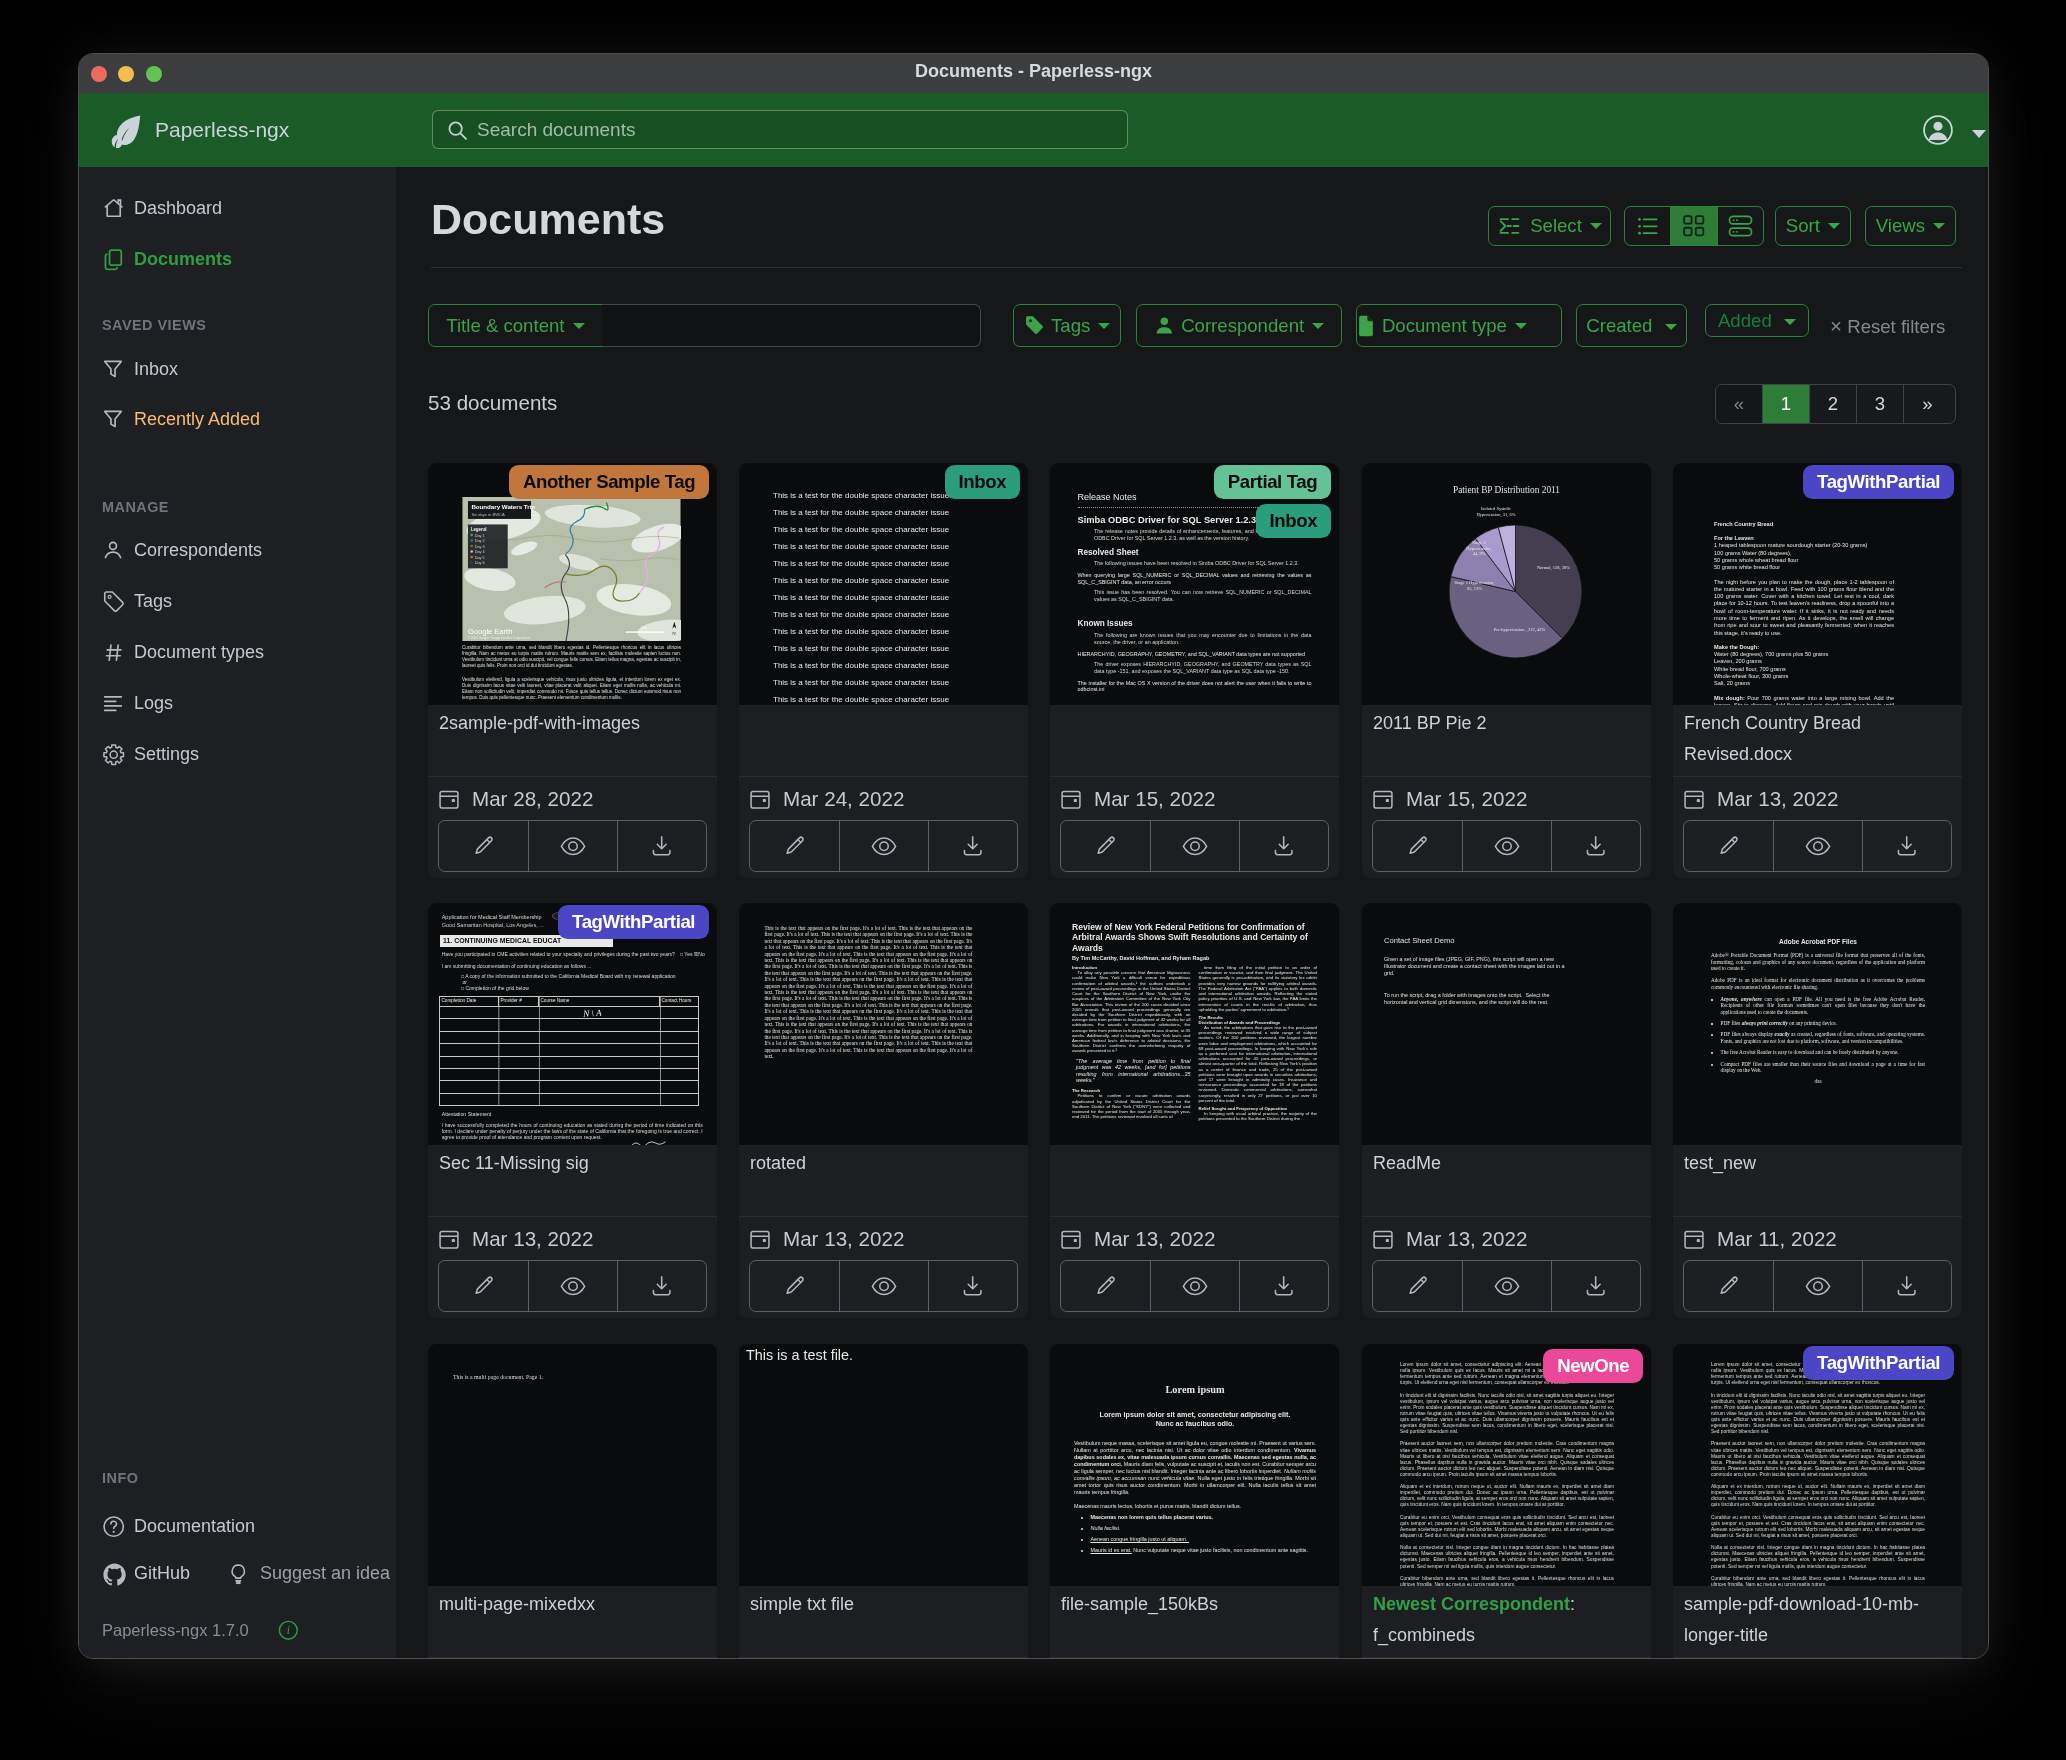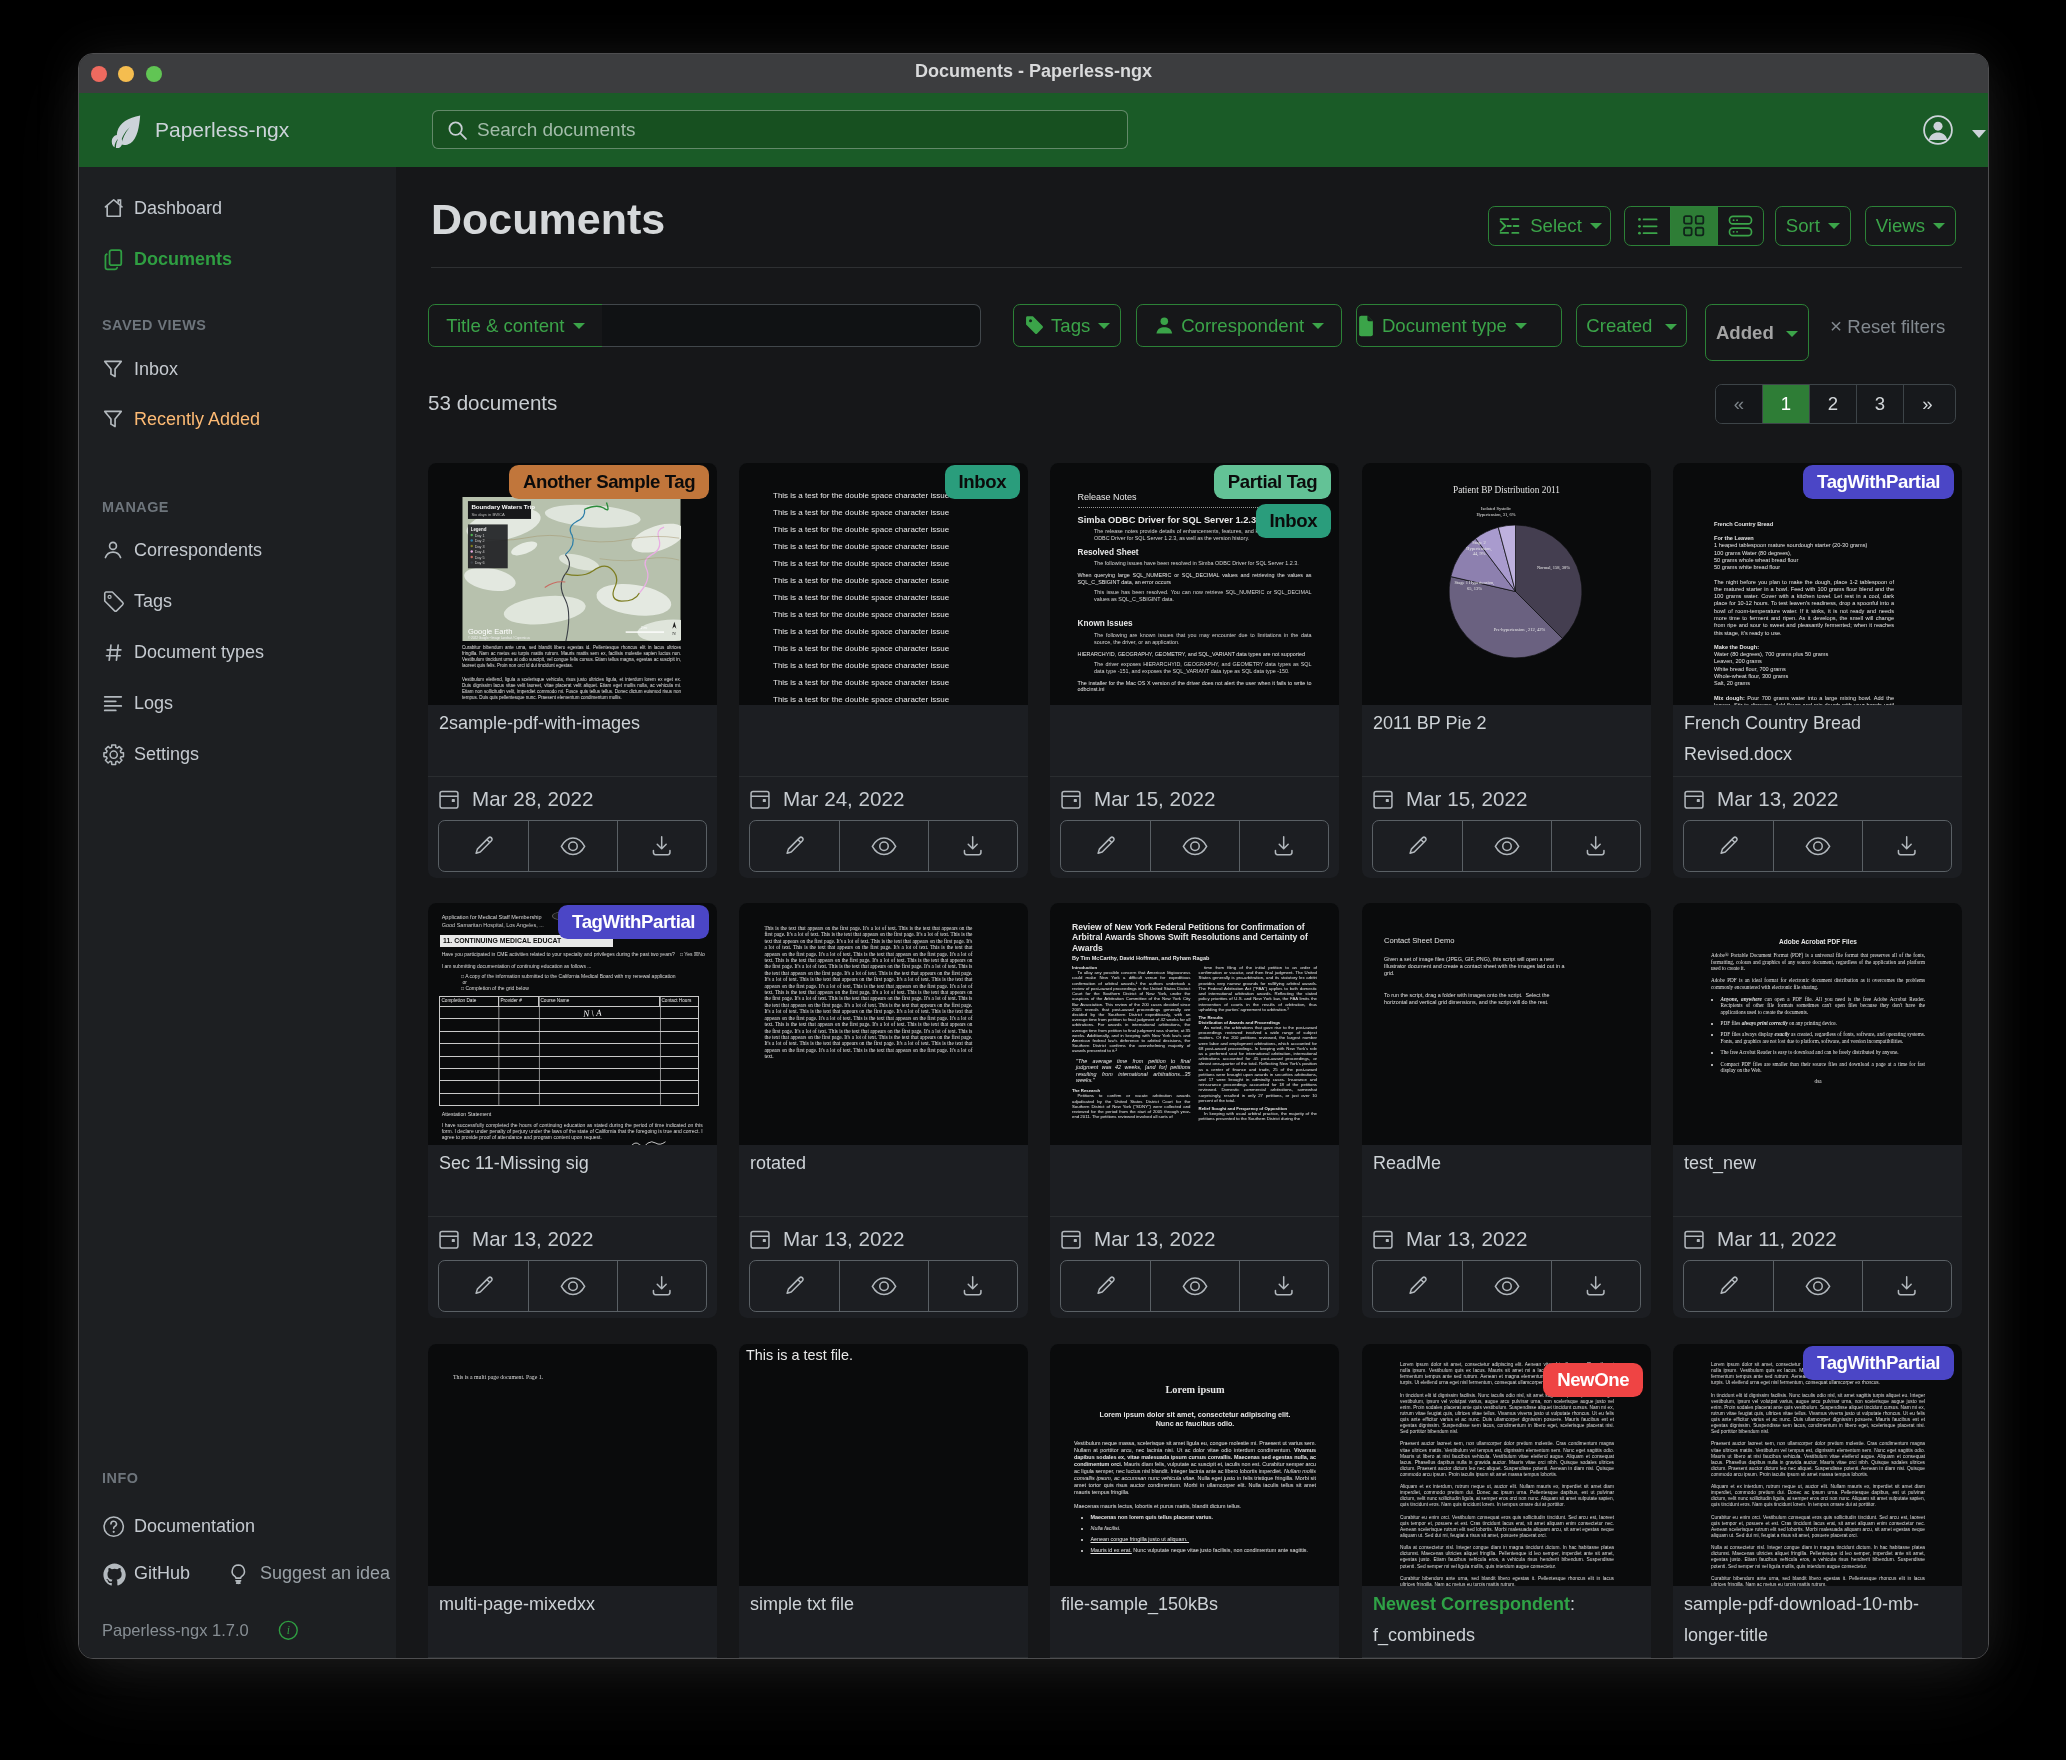--- a/index.html
+++ b/index.html
@@ -208,21 +208,21 @@
           <path fill="#3ba449" d="M3 4 a3 3 0 0 1 3-3 H15 L23 9 V28 a3 3 0 0 1 -3 3 H6 a3 3 0 0 1 -3-3 Z"></path>
           <path fill="#12251a" d="M15 1 L23 9 H17 a2 2 0 0 1 -2-2 Z"></path>
         </svg>
         <span style="margin-left:6.9px">Document type</span>
         <span style="display:inline-block;width:0;height:0;border-left:6.2px solid transparent;border-right:6.2px solid transparent;border-top:6.9px solid #3ba449;vertical-align:middle;margin-left:8.2px"></span>
       </div>
       <div style="position:absolute;left:1180px;top:137px;width:111px;height:43px;border:1.7px solid #2c8237;border-radius:6.9px;background:transparent;display:flex;align-items:center;justify-content:center;font-size:18.6px;color:#3ba449;font-weight:500">
         <span>Created</span>
         <span style="margin-left:4.1px"><span style="display:inline-block;width:0;height:0;border-left:6.2px solid transparent;border-right:6.2px solid transparent;border-top:6.9px solid #3ba449;vertical-align:middle;margin-left:8.2px"></span></span>
       </div>
-      <div style="position:absolute;left:1309px;top:137px;width:104px;height:57px;border:1.7px solid #2c8237;border-radius:6.9px;background:transparent;display:flex;align-items:center;justify-content:center;font-size:18.6px;color:#a3a3a3;font-weight:700">
+      <div style="position:absolute;left:1309px;top:137px;width:104px;height:33px;border:1.7px solid #2c8237;border-radius:6.9px;background:transparent;display:flex;align-items:center;justify-content:center;font-size:18.6px;color:#15803d;font-weight:400">
         <span>Added</span>
         <span style="margin-left:4.1px"><span style="display:inline-block;width:0;height:0;border-left:6.2px solid transparent;border-right:6.2px solid transparent;border-top:6.9px solid #3ba449;vertical-align:middle;margin-left:8.2px"></span></span>
       </div>
       <div style="position:absolute;left:1434px;top:137px;height:43px;line-height:43px;font-size:18.6px;color:#82898f"><span style="font-size:20.6px">×</span> Reset filters</div>
   <div style="position:absolute;left:32px;top:221px;height:30px;line-height:30px;font-size:20.6px;color:#c9ced2">53 documents</div>
   <div style="position:absolute;left:1319px;top:217px;width:241px;height:40px;display:flex;border:1.4px solid #3d4448;border-radius:6.9px;overflow:hidden;background:#17191c">
 <div class="pg" style="color:#7c8388;background:#141619">«</div>
 <div class="pg" style="background:#2e7d36;color:#fff">1</div>
 <div class="pg" style="color:#d2d6d9">2</div>
 <div class="pg" style="color:#d2d6d9">3</div>
@@ -777,21 +777,21 @@
           <div style="position:absolute;left:38px;top:18px;width:214px">
             <p class="lp">Lorem ipsum dolor sit amet, consectetur adipiscing elit. Aenean vitae fringilla nunc. Phasellus et nulla ipsum. Vestibulum quis ex lacus. Mauris sit amet mi a lacus interdum accumsan. Aenean fermentum tempus ante sed rutrum. Aenean et magna elementum, suscipit tellus non, malesuada turpis. Ut eleifend urna eget nisl fermentum, consequat ullamcorper ex rhoncus.</p>
             <p class="lp">In tincidunt elit id dignissim facilisis. Nunc iaculis odio nisl, sit amet sagittis turpis aliquet eu. Integer vestibulum, ipsum vel volutpat varius, augue arcu pulvinar urna, non scelerisque augue justo vel enim. Proin sodales placerat ante quis vestibulum. Suspendisse aliquet tincidunt cursus. Nam mi ex, rutrum vitae feugiat quis, ultrices vitae tellus. Vivamus viverra justo ut vulputate rhoncus. Ut eu felis quis ante efficitur varius et ac nunc. Duis ullamcorper dignissim posuere. Mauris faucibus est et egestas dignissim. Suspendisse sem lacus, condimentum in libero eget, scelerisque placerat nisi. Sed porttitor bibendum nisl.</p>
             <p class="lp">Praesent auctor laoreet sem, non ullamcorper dolor pretium molestie. Cras condimentum magna vitae ultrices mattis. Vestibulum vel tempus est, dignissim elementum sem. Nunc eget sagittis odio. Mauris ut libero at nisi faucibus vehicula. Vestibulum vitae eleifend augue. Aliquam et consequat lacus. Phasellus dapibus nulla in gravida auctor. Mauris vitae orci nibh. Quisque sodales ultrices dictum. Praesent auctor dictum leo nec aliquet. Suspendisse potenti. Aenean in diam nisi. Quisque commodo arcu ipsum. Proin iaculis ipsum sit amet massa tempus lobortis.</p>
             <p class="lp">Aliquam et ex interdum, rutrum neque ut, auctor elit. Nullam mauris ex, imperdiet sit amet diam imperdiet, commodo pretium dui. Donec ac ipsum urna. Pellentesque dapibus, est ut pulvinar dictum, velit nunc sollicitudin ligula, at semper eros orci non nunc. Aliquam sit amet vulputate sapien, quis tincidunt eros. Nam quis tincidunt lorem. In tempus ornare dui at porttitor.</p>
             <p class="lp">Curabitur eu enim orci. Vestibulum consequat eros quis sollicitudin tincidunt. Sed arcu est, laoreet quis tempor et, posuere et est. Cras tincidunt lacus erat, sit amet aliquam enim consectetur nec. Aenean scelerisque rutrum elit sed lobortis. Morbi malesuada aliquam arcu, sit amet egestas neque aliquam ut. Sed dui mi, feugiat a risus sit amet, posuere placerat orci.</p>
             <p class="lp">Nulla at consectetur nisl. Integer congue diam in magna tincidunt dictum. In hac habitasse platea dictumst. Maecenas ultricies aliquet fringilla. Pellentesque id leo semper, imperdiet ante sit amet, egestas justo. Etiam faucibus vehicula eros, a vehicula risus hendrerit bibendum. Suspendisse potenti. Sed semper mi vel ligula mollis, quis interdum augue consectetur.</p>
             <p class="lp">Curabitur bibendum ante urna, sed blandit libero egestas it. Pellentesque rhoncus elit in lacus ultrices fringilla. Nam ac metus eu turpis mattis rutrum.</p>
           </div>
         </div>
-<div class="tag" style="top:19px;background:#ef4444;color:#fff">NewOne</div>
+<div class="tag" style="top:5px;background:#ec4899;color:#fff">NewOne</div>
 <div class="ttl"><span class="corr">Newest Correspondent</span>: f_combineds</div>
 <div class="dvd"></div>
 
 </div>
       <div class="card" style="left:1277px;top:1177px">
 <div class="pv">
           <div style="position:absolute;left:38px;top:18px;width:214px">
             <p class="lp">Lorem ipsum dolor sit amet, consectetur adipiscing elit. Aenean vitae fringilla nunc. Phasellus et nulla ipsum. Vestibulum quis ex lacus. Mauris sit amet mi a lacus interdum accumsan. Aenean fermentum tempus ante sed rutrum. Aenean et magna elementum, suscipit tellus non, malesuada turpis. Ut eleifend urna eget nisl fermentum, consequat ullamcorper ex rhoncus.</p>
             <p class="lp">In tincidunt elit id dignissim facilisis. Nunc iaculis odio nisl, sit amet sagittis turpis aliquet eu. Integer vestibulum, ipsum vel volutpat varius, augue arcu pulvinar urna, non scelerisque augue justo vel enim. Proin sodales placerat ante quis vestibulum. Suspendisse aliquet tincidunt cursus. Nam mi ex, rutrum vitae feugiat quis, ultrices vitae tellus. Vivamus viverra justo ut vulputate rhoncus. Ut eu felis quis ante efficitur varius et ac nunc. Duis ullamcorper dignissim posuere. Mauris faucibus est et egestas dignissim. Suspendisse sem lacus, condimentum in libero eget, scelerisque placerat nisi. Sed porttitor bibendum nisl.</p>
             <p class="lp">Praesent auctor laoreet sem, non ullamcorper dolor pretium molestie. Cras condimentum magna vitae ultrices mattis. Vestibulum vel tempus est, dignissim elementum sem. Nunc eget sagittis odio. Mauris ut libero at nisi faucibus vehicula. Vestibulum vitae eleifend augue. Aliquam et consequat lacus. Phasellus dapibus nulla in gravida auctor. Mauris vitae orci nibh. Quisque sodales ultrices dictum. Praesent auctor dictum leo nec aliquet. Suspendisse potenti. Aenean in diam nisi. Quisque commodo arcu ipsum. Proin iaculis ipsum sit amet massa tempus lobortis.</p>

